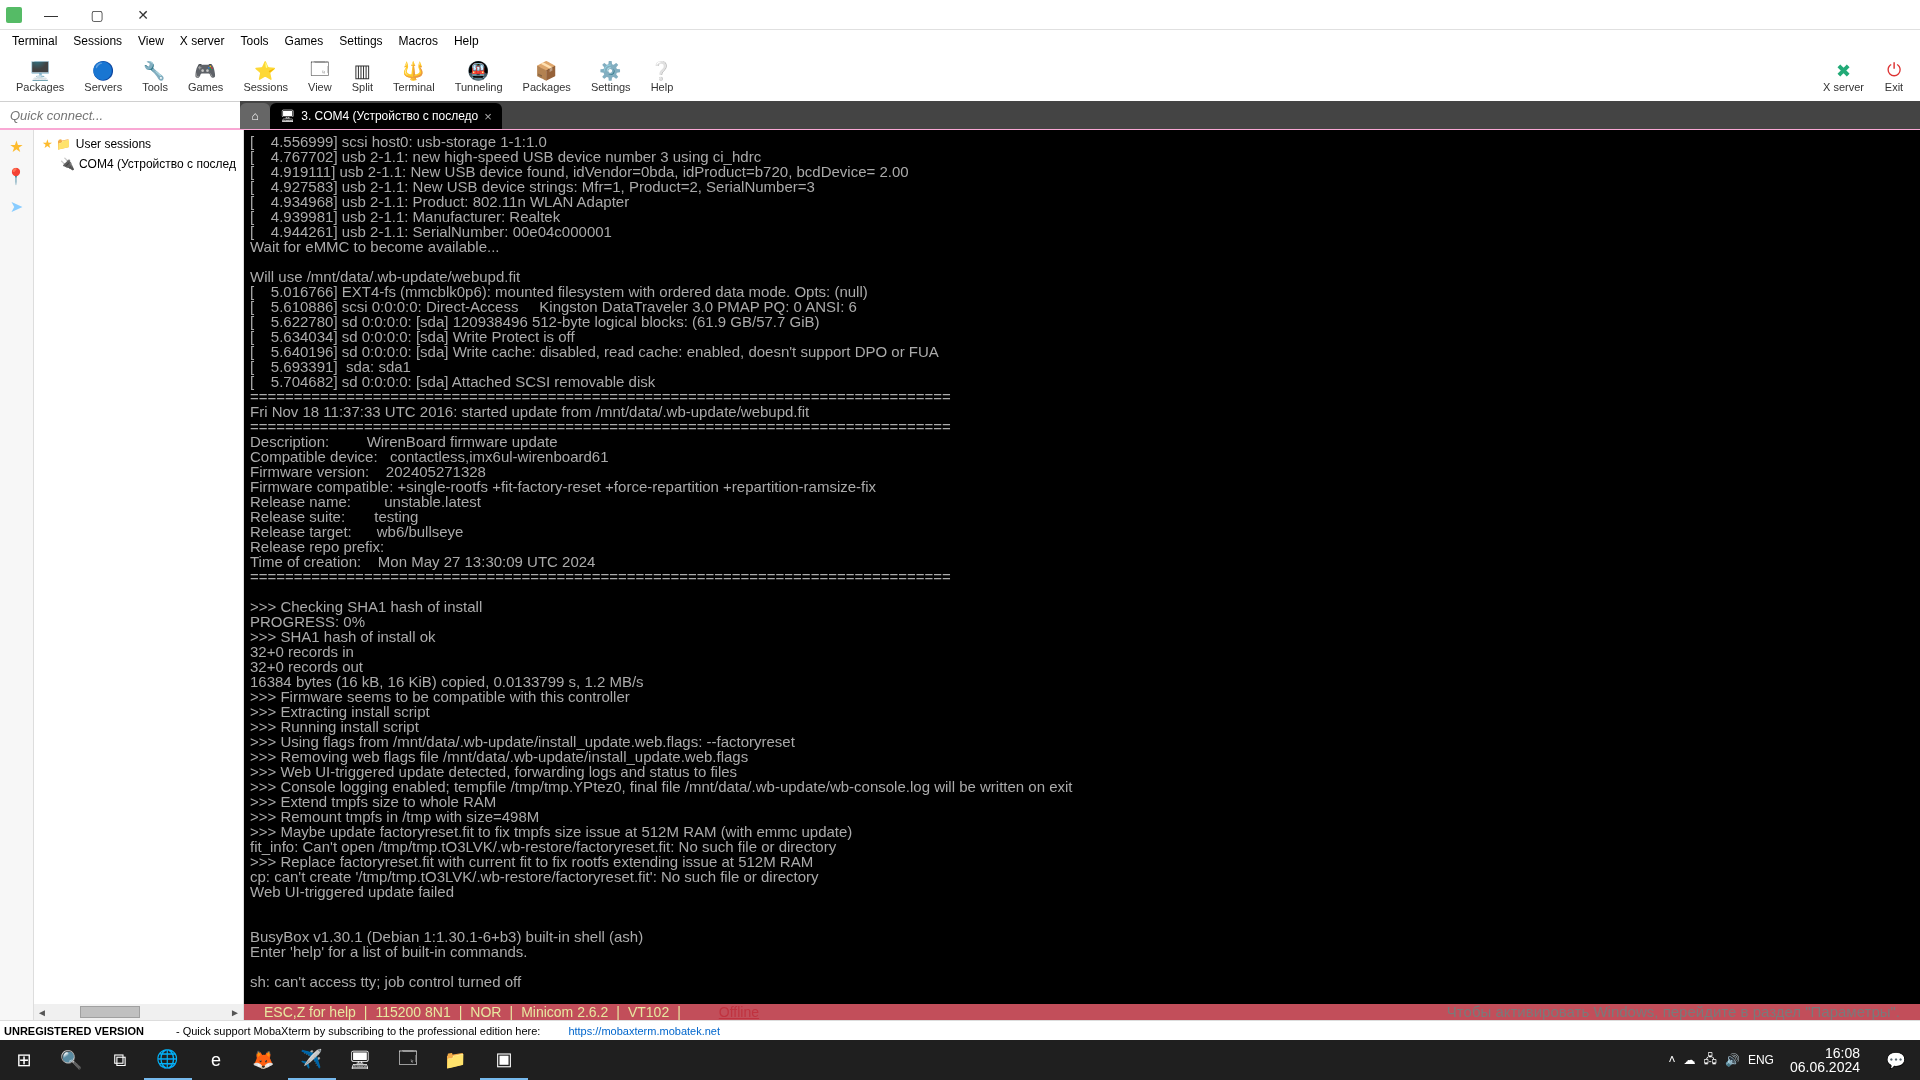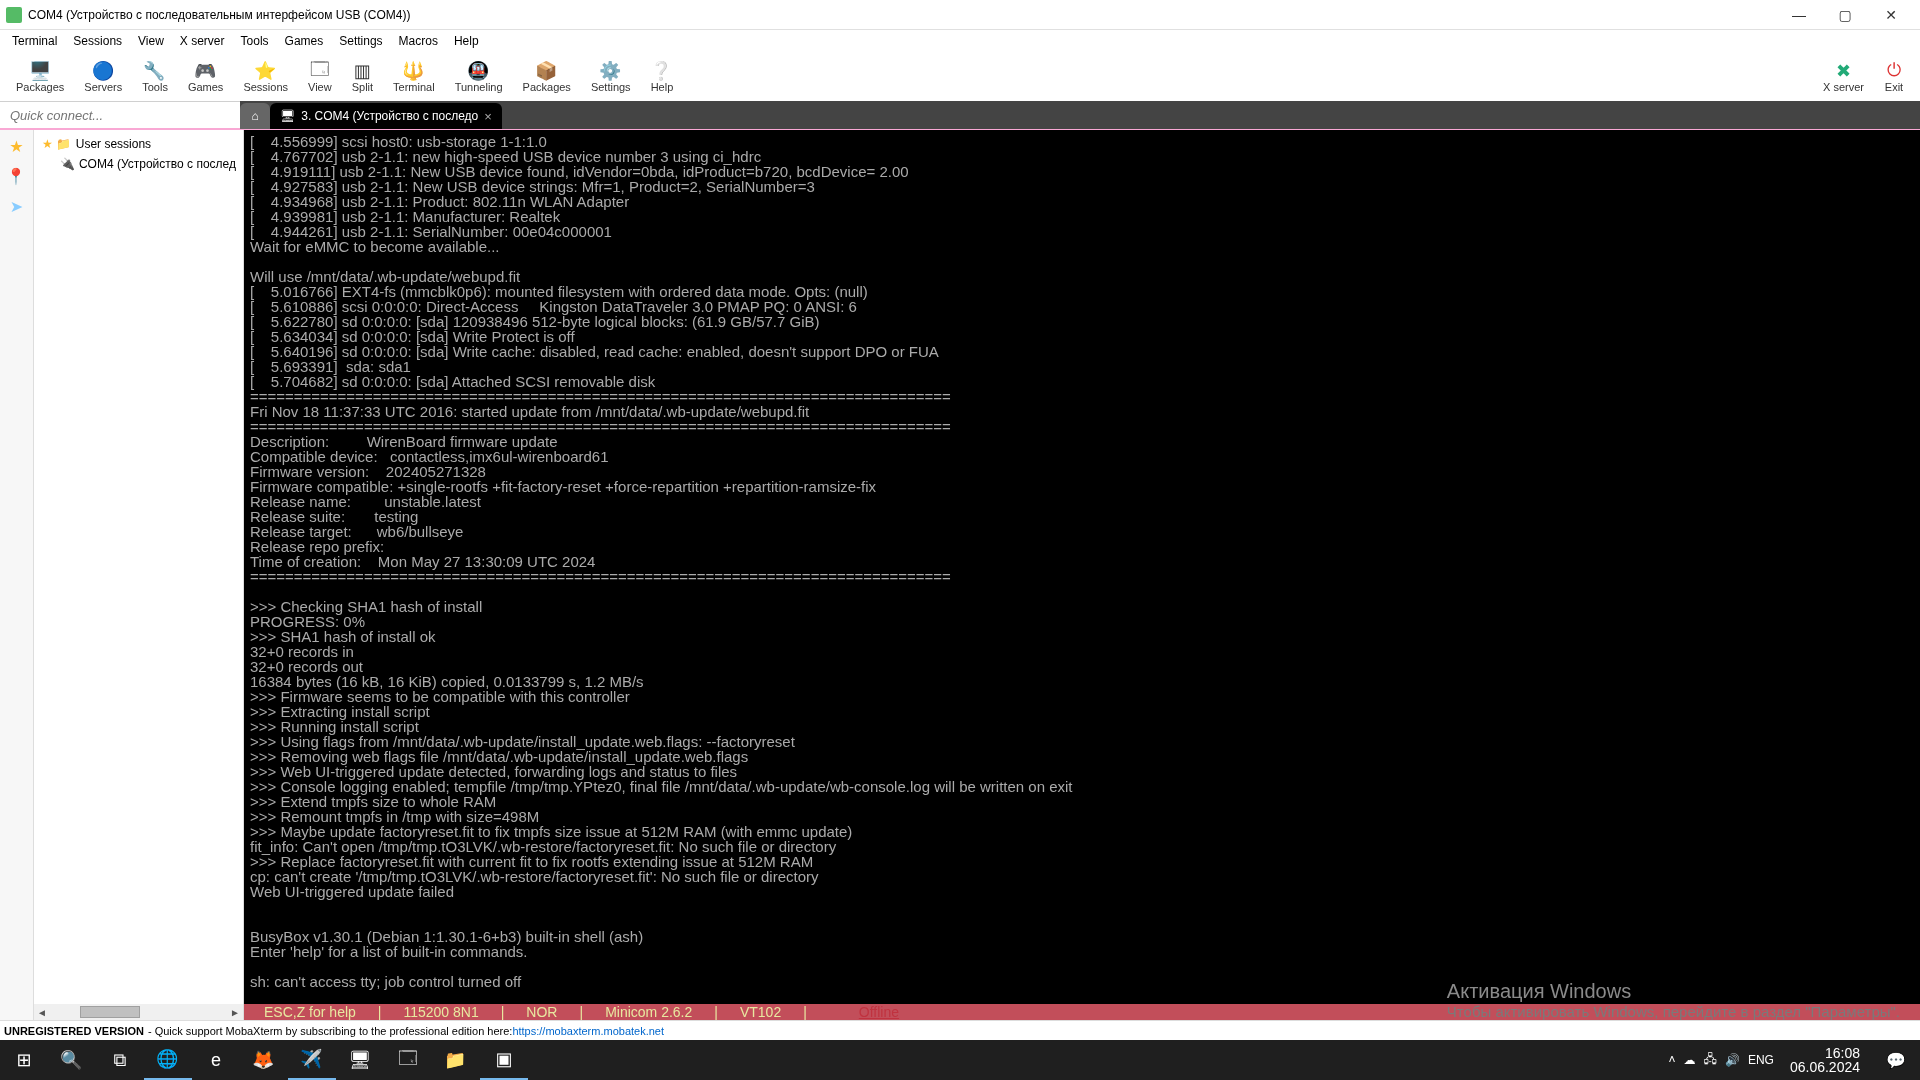--- a/index.html
+++ b/index.html
@@ -29,42 +29,41 @@
   .tree { font-size:12px; padding:4px; white-space:nowrap; }
   .tree .node { display:flex; align-items:center; gap:4px; height:20px; padding-left:4px; cursor:pointer; }
   .tree .sub { padding-left:22px; }
   .tree .star { color:#fdbb2d; }
   .tree .fld { color:#e8b04b; }
   .tree .dev { color:#888; }
   .scrollx { position:absolute; bottom:0; left:0; right:0; height:16px; background:#f0f0f0; display:flex; align-items:center; }
   .scrollx .thumb { height:12px; background:#c0c0c0; border:1px solid #a0a0a0; width:60px; margin-left:30px; }
   .scrollx .arr { width:16px; text-align:center; font-size:10px; color:#555; }
   .term { flex:1; background:#000; color:#aaa; font-family:"Consolas","Courier New",monospace; font-size:15px; line-height:15px; padding:4px 12px 0 6px; white-space:pre; overflow:hidden; position:relative; letter-spacing:0px; }
-  .term .status { position:absolute; bottom:0; left:0; right:0; height:16px; background:#c24e5a; color:#e8e8a0; font-size:14px; line-height:16px; padding:0 20px; display:flex; gap:22px; letter-spacing:0px; }
+  .term .status { position:absolute; bottom:0; left:0; right:0; height:16px; background:#c24e5a; color:#e8e8a0; font-size:14px; line-height:16px; padding:0 20px; display:flex; gap:8px; letter-spacing:0px; }
   .term .status .offline { color:#c0323f;text-decoration:underline; }
   .cursor { background:#aaa; color:#000; }
-  .footer { height:20px; background:#fff; border-top:1px solid #ddd; display:flex; align-items:center; font-size:11px; padding:0 4px; }
+  .footer { height:20px; background:#fff; border-top:1px solid #ddd; display:flex; align-items:center; font-size:11px; padding:0 4px;gap:28px; }
   .footer b { margin-right:4px; }
   .footer a { color:#0066cc; text-decoration:none; }
   .attach { position:absolute; right:4px; top:134px; font-size:14px; color:#888; transform:rotate(45deg); }
   .taskbar { position:absolute; bottom:0; left:0; right:0; height:40px; background:#1f1f1f; display:flex; align-items:center; color:#fff; }
   .taskbar .tb { width:48px; height:40px; display:flex; align-items:center; justify-content:center; cursor:pointer; font-size:18px; }
   .taskbar .tb.active { border-bottom:2px solid #76b9ed; }
   .taskbar .tray { margin-left:auto; display:flex; align-items:center; gap:8px; padding-right:4px; font-size:12px; }
   .tray .clock { text-align:right; line-height:14px; font-size:14px; padding:0 8px; }
   .tray .notif { width:40px; text-align:center; font-size:16px; }
   .watermark { position:absolute; right:20px; bottom:60px; color:#7a7a7a; font-size:15px; text-align:left; pointer-events:none; }
   .watermark .h { font-size:20px; color:#8a8a8a; }
 </style>
 </head>
 <body>
 
 <div class="titlebar">
   <div class="icon"></div>
-  <div class="title">COM4 (Устройство с последовательным интерфейсом USB (COM4))</div>
   <div class="winctl">
     <div>―</div>
     <div>▢</div>
     <div class="close">✕</div>
   </div>
 </div>
 
 <div class="menubar" id="menubar">
     <span>Terminal</span>
     <span>Sessions</span>
@@ -245,21 +244,20 @@
   </div>
 </div>
 
 <div class="footer">
   <b>UNREGISTERED VERSION</b>
   <span> - Quick support MobaXterm by subscribing to the professional edition here: </span>
   <a href="#">https://mobaxterm.mobatek.net</a>
 </div>
 
 <div class="watermark">
-  <div class="h">Активация Windows</div>
   <div>Чтобы активировать Windows, перейдите в раздел "Параметры".</div>
 </div>
 
 <div class="taskbar">
   <div class="tb">⊞</div>
   <div class="tb">🔍</div>
   <div class="tb">⧉</div>
   <div class="tb active">🌐</div>
   <div class="tb">e</div>
   <div class="tb">🦊</div>

